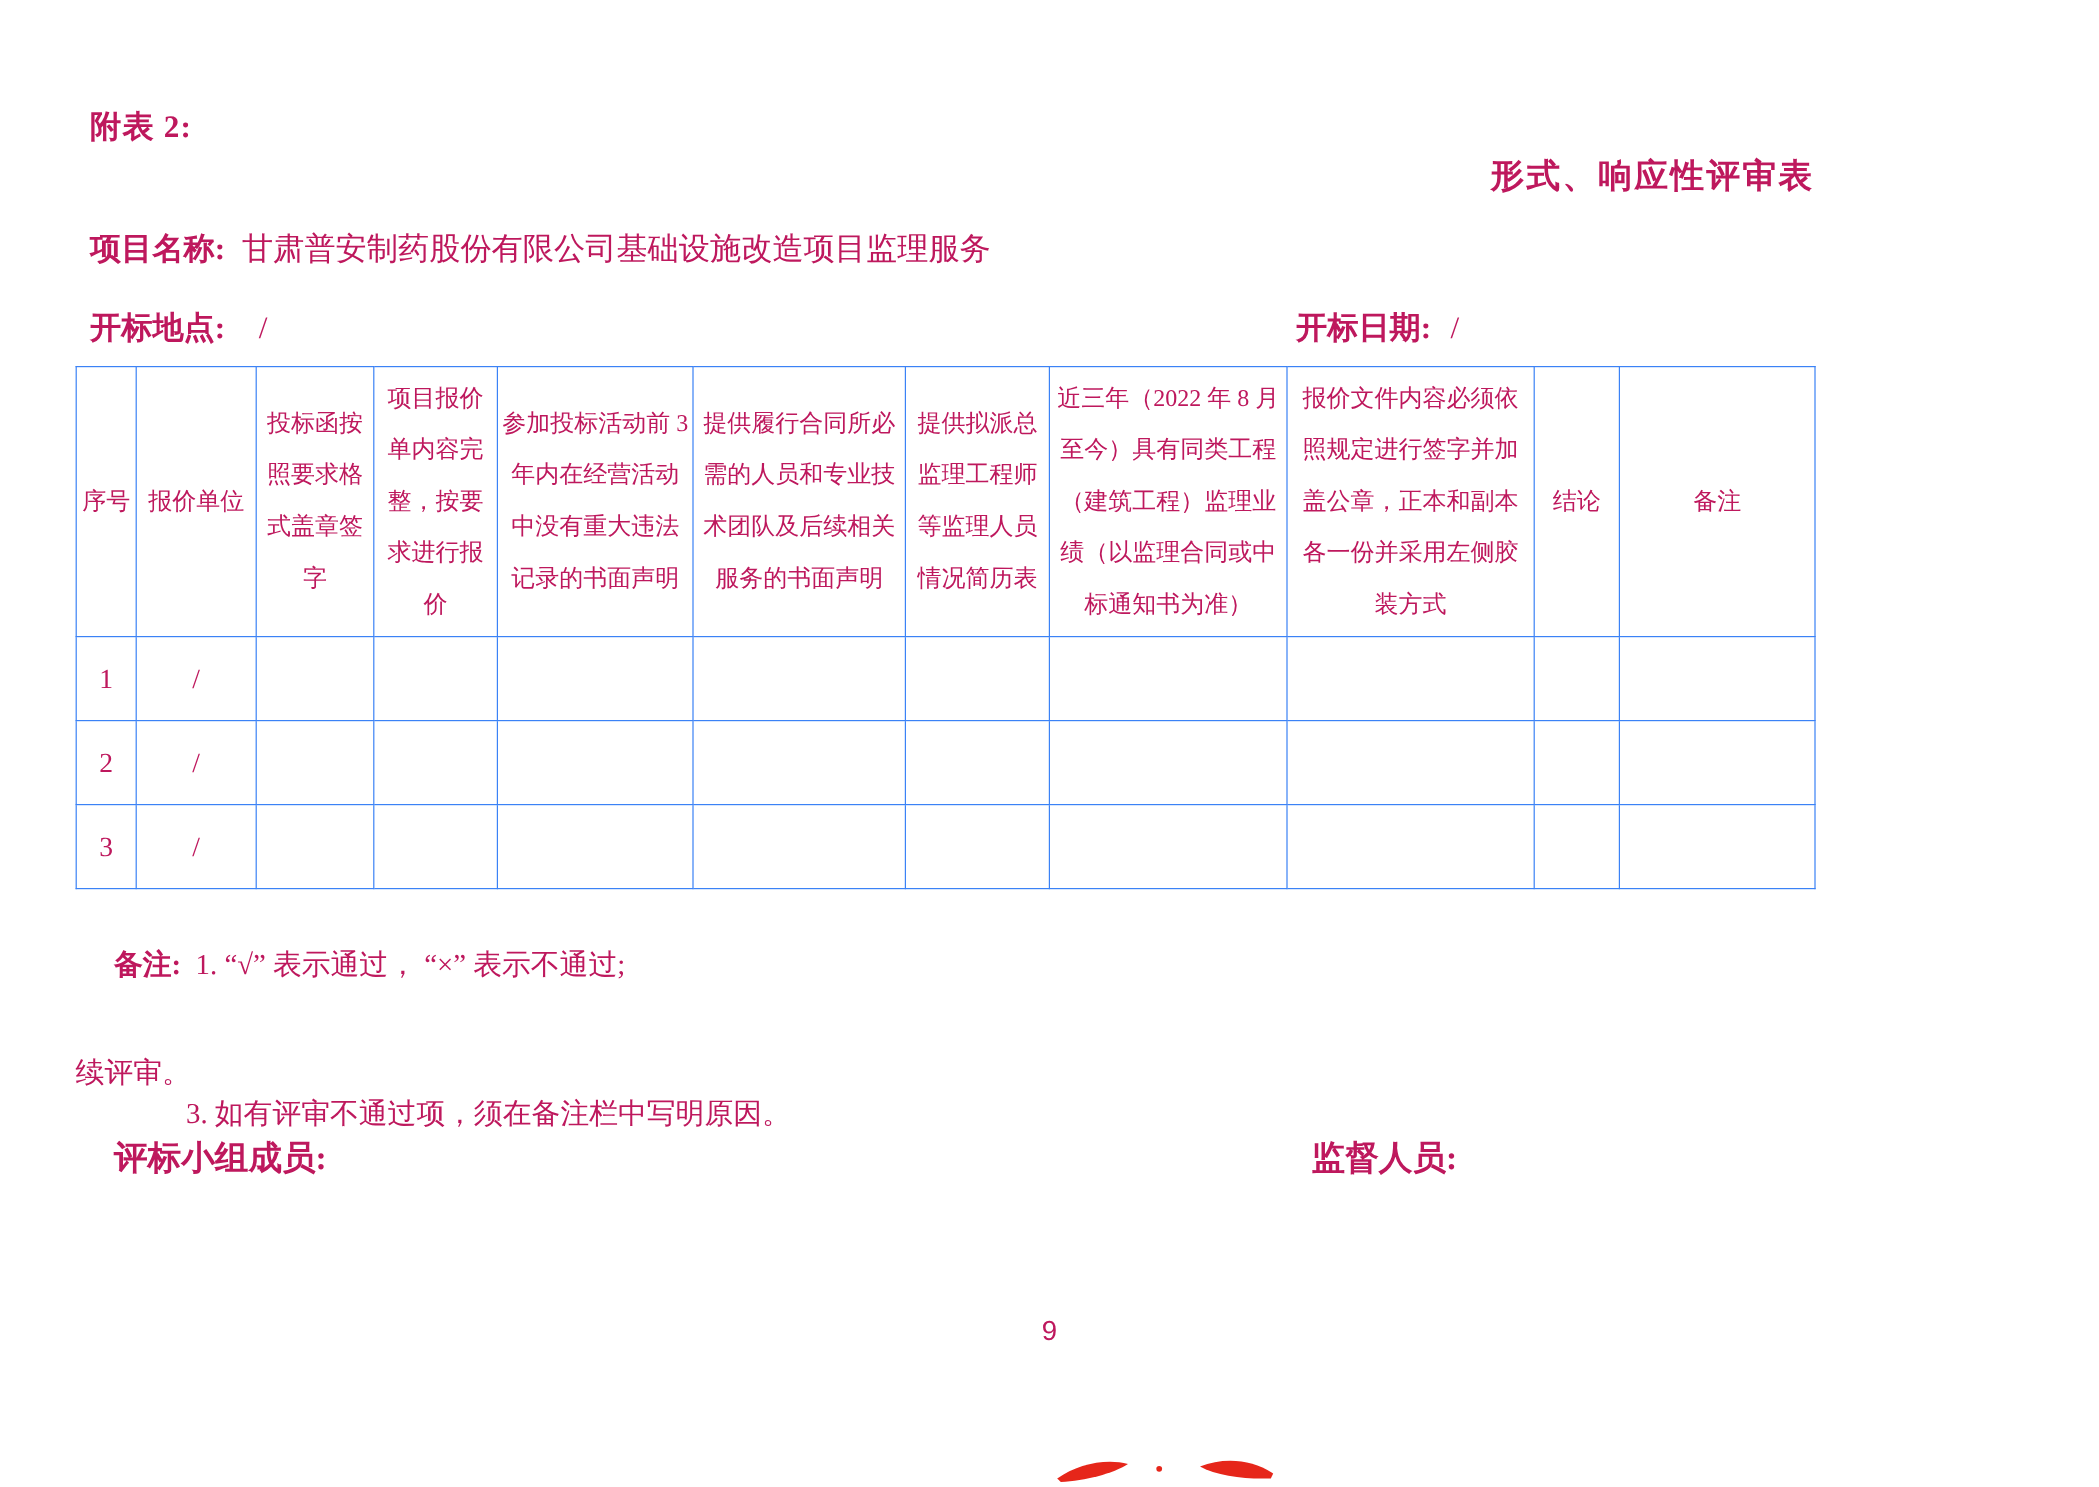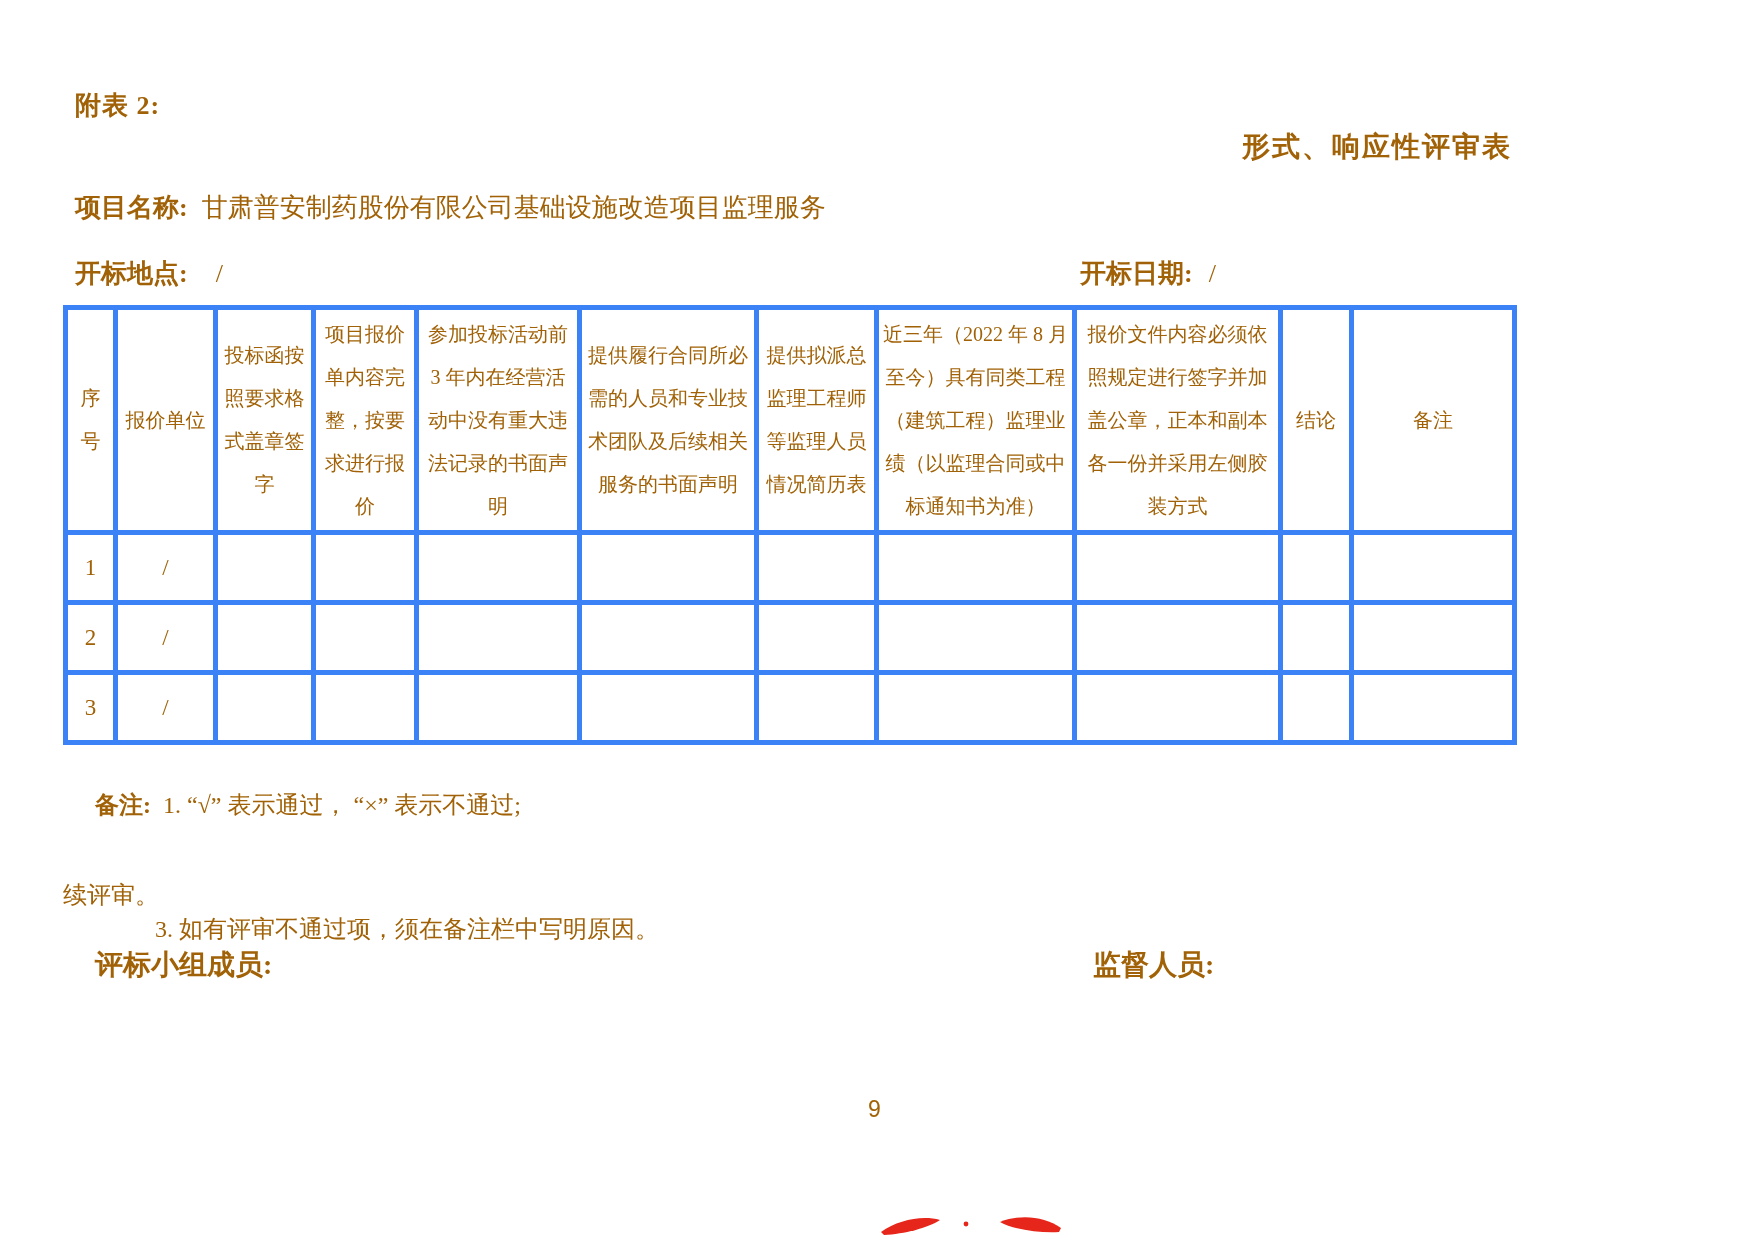--- a/index.html
+++ b/index.html
@@ -1,35 +1,35 @@
 <!DOCTYPE html>
 <html><head>
 <meta charset="utf-8">
 <style>
   html,body{margin:0;padding:0;background:#ffffff;}
   .sheet{
     position:relative;width:1749px;height:1239px;background:#ffffff;
-    font-family:"Liberation Serif","DejaVu Serif",serif;color:#a16207;overflow:hidden;
+    font-family:"Liberation Serif","DejaVu Serif",serif;color:#be185d;overflow:hidden;
   }
   .abs{position:absolute;}
   .appendix{left:75px;top:88px;font-size:26px;font-weight:700;letter-spacing:1px;}
   .title{left:63px;top:128px;width:1449px;text-align:right;font-size:28px;font-weight:700;letter-spacing:2px;}
   .project-line{left:75px;top:190px;font-size:26px;}
   .project-line .lbl{font-weight:700;margin-right:14px;}
   .loc-line{left:75px;top:256px;font-size:26px;font-weight:700;}
   .loc-line .val{font-weight:400;margin-left:28px;}
   .date-line{left:1080px;top:256px;font-size:26px;font-weight:700;}
   .date-line .val{font-weight:400;margin-left:16px;}
 
   table.grid{
     position:absolute;left:63px;top:305px;border-collapse:collapse;table-layout:fixed;
     width:1449px;
   }
   table.grid td{
-    border:5px solid #3b82f6;text-align:center;vertical-align:middle;
+    border:1px solid #3b82f6;text-align:center;vertical-align:middle;
     font-size:20px;padding:2px 3px;overflow:hidden;
   }
   tr.head{height:225px;}
   tr.head td{line-height:2.15;font-size:20px;}
   tr.datarow{height:70px;}
   tr.datarow td{font-size:23px;}
 
   .note{font-size:24px;line-height:1.3;white-space:nowrap;}
   .note .nlabel{font-weight:700;margin-right:12px;text-align:right;}
   .note1{left:95px;top:790px;}

